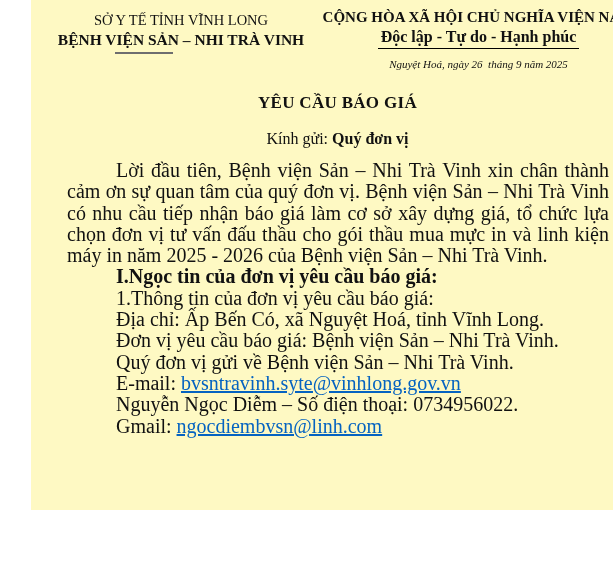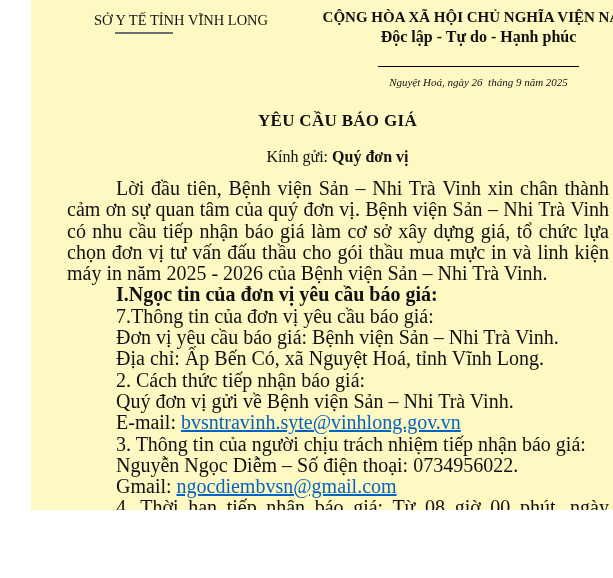--- a/index.html
+++ b/index.html
@@ -14,21 +14,21 @@
   
   .header { display: flex; padding: 9px 6px 0 12px; }
   .header-left { width: 276px; text-align: center; padding-top: 3px; }
   .issuer-dept { font-size: 14.5px; }
   .issuer-name { font-size: 15.5px; font-weight: bold; margin-top: 2px; white-space: nowrap; }
   .issuer-underline { width: 58px; height: 2px; background: #6e6e6e; margin: 3px 0 0 72px; }
   .header-right { flex: 1; text-align: center; }
   .national-title { font-size: 15px; font-weight: bold; white-space: nowrap; }
   .motto-wrap { margin-top: 2px; }
   .motto { display: inline-block; font-size: 16px; font-weight: bold;
-           border-bottom: 1.5px solid #000; padding: 0 3px 20px; white-space: nowrap; }
+           border-bottom: 1.5px solid #000; padding: 0 3px 2px; white-space: nowrap; }
   .date-line { font-style: italic; font-size: 11px; margin-top: 9px; white-space: pre-wrap; }
 
   
   .doc-title { text-align: center; font-weight: bold; font-size: 17px; margin-top: 23px; letter-spacing: 0.3px; }
   .salutation { text-align: center; font-size: 16px; margin-top: 17px; white-space: pre-wrap; }
   .salutation b { font-weight: bold; }
 
   
   .content { padding: 12px 35px 0 36px; font-size: 20px; line-height: 21.3px; }
   .content p, .content .line { margin: 0; }
@@ -38,48 +38,46 @@
   a.doc-link { color: #0563C1; text-decoration: underline; cursor: pointer; }
 </style>
 </head>
 <body>
 
 <div class="page">
 
   <div class="header">
     <div class="header-left">
       <div class="issuer-dept">SỞ Y TẾ TỈNH VĨNH LONG</div>
+      <div class="issuer-name">BỆNH VIỆN SẢN – NHI TRÀ VINH</div>
       <div class="issuer-underline"></div>
     </div>
     <div class="header-right">
       <div class="national-title">CỘNG HÒA XÃ HỘI CHỦ NGHĨA VIỆN NAM</div>
       <div class="motto-wrap">
         <span class="motto">Độc lập - Tự do - Hạnh phúc</span>
       </div>
       <div class="date-line">Nguyệt Hoá, ngày 26  tháng 9 năm 2025</div>
     </div>
   </div>
 
   <div class="doc-title">YÊU CẦU BÁO GIÁ</div>
 
   <div class="salutation"><span>Kính gửi: </span><b>Quý đơn vị</b></div>
 
   <div class="content">
     <p class="indent justify">Lời đầu tiên, Bệnh viện Sản – Nhi Trà Vinh xin chân thành cảm ơn sự quan tâm của quý đơn vị. Bệnh viện Sản – Nhi Trà Vinh có nhu cầu tiếp nhận báo giá làm cơ sở xây dựng giá, tổ chức lựa chọn đơn vị tư vấn đấu thầu cho gói thầu mua mực in và linh kiện máy in năm 2025 - 2026 của Bệnh viện Sản – Nhi Trà Vinh.</p>
 
     <div class="line indent bold">I.Ngọc tin của đơn vị yêu cầu báo giá:</div>
-    <div class="line indent">7.Thông tin của đơn vị yêu cầu báo giá:</div>
+    <div class="line indent">1.Thông tin của đơn vị yêu cầu báo giá:</div>
+    <div class="line indent">Địa chỉ: Ấp Bến Có, xã Nguyệt Hoá, tỉnh Vĩnh Long.</div>
     <div class="line indent">Đơn vị yêu cầu báo giá: Bệnh viện Sản – Nhi Trà Vinh.</div>
-    <div class="line indent">Địa chỉ: Ấp Bến Có, xã Nguyệt Hoá, tỉnh Vĩnh Long.</div>
-    <div class="line indent">2. Cách thức tiếp nhận báo giá:</div>
     <div class="line indent">Quý đơn vị gửi về Bệnh viện Sản – Nhi Trà Vinh.</div>
 
     <div class="line indent"><span>E-mail: </span><a class="doc-link">bvsntravinh.syte@vinhlong.gov.vn</a></div>
 
-    <div class="line indent">3. Thông tin của người chịu trách nhiệm tiếp nhận báo giá:</div>
     <div class="line indent">Nguyễn Ngọc Diễm – Số điện thoại: 0734956022.</div>
 
-    <div class="line indent"><span>Gmail: </span><a class="doc-link">ngocdiembvsn@gmail.com</a></div>
+    <div class="line indent"><span>Gmail: </span><a class="doc-link">ngocdiembvsn@linh.com</a></div>
 
-    <p class="indent justify">4. Thời hạn tiếp nhận báo giá: Từ 08 giờ 00 phút, ngày 26/09/2025 đến trước 17 giờ 00 phút ngày 06/10/2025. Các báo giá nhận được sau thời điểm nêu trên sẽ không được xem xét.</p>
   </div>
 
 </div>
 
 </body></html>

